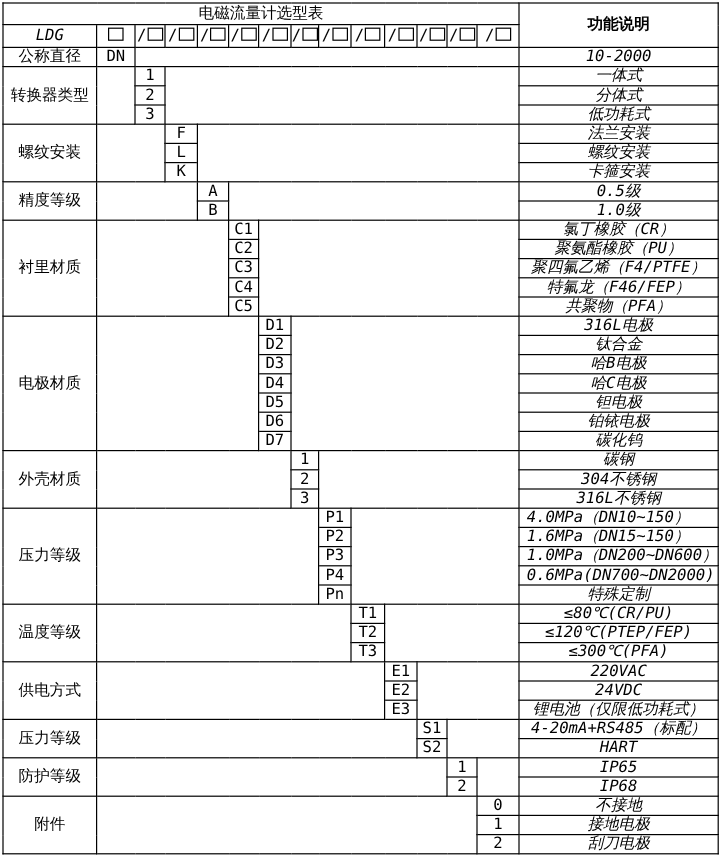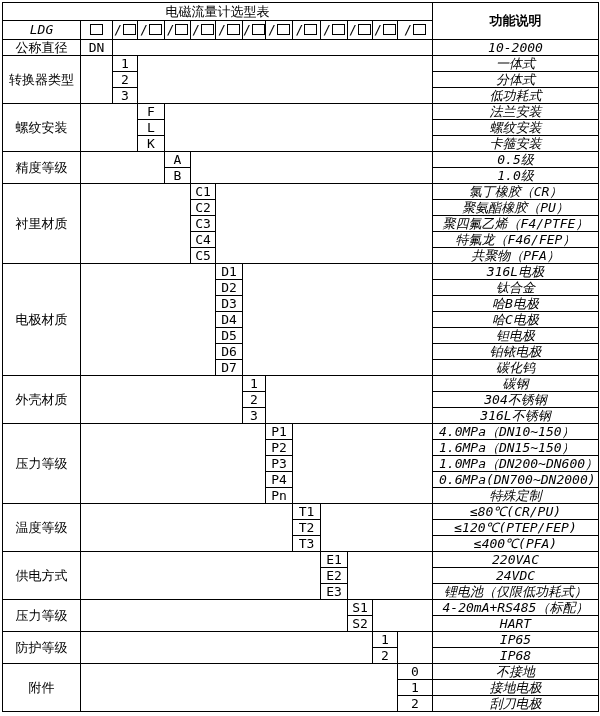--- a/index.html
+++ b/index.html
@@ -223,21 +223,21 @@
           <td class="code">T1</td>
           <td class="filler" rowspan="3" colspan="4"></td>
           <td class="desc">≤80℃(CR/PU)</td>
         </tr>
         <tr>
           <td class="code">T2</td>
           <td class="desc">≤120℃(PTEP/FEP)</td>
         </tr>
         <tr>
           <td class="code">T3</td>
-          <td class="desc">≤400℃(PFA)</td>
+          <td class="desc">≤300℃(PFA)</td>
         </tr>
         <tr>
           <td class="label" rowspan="3">供电方式</td>
           <td class="filler" rowspan="3" colspan="9"></td>
           <td class="code">E1</td>
           <td class="filler" rowspan="3" colspan="3"></td>
           <td class="desc">220VAC</td>
         </tr>
         <tr>
           <td class="code">E2</td>

